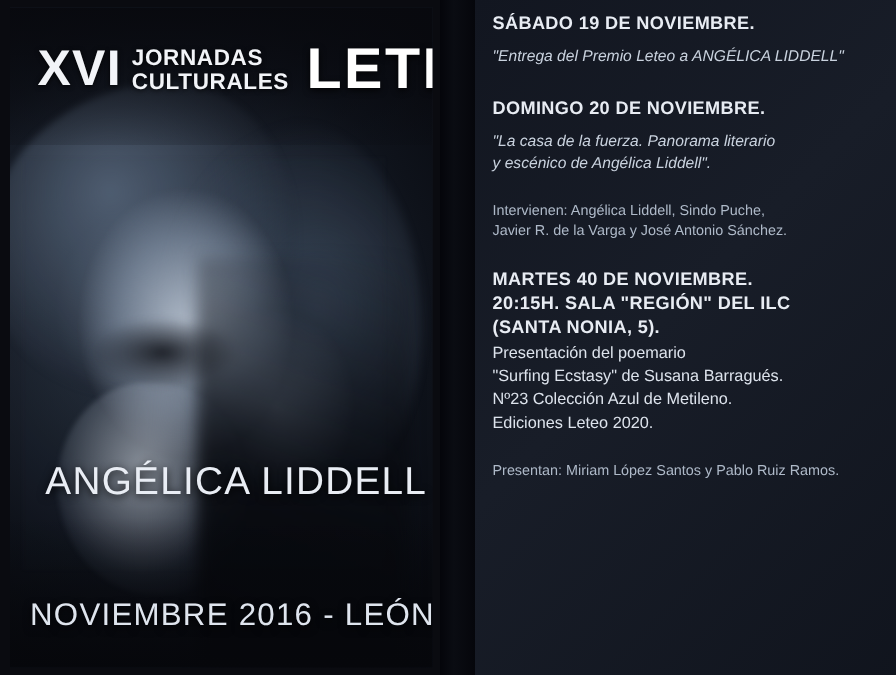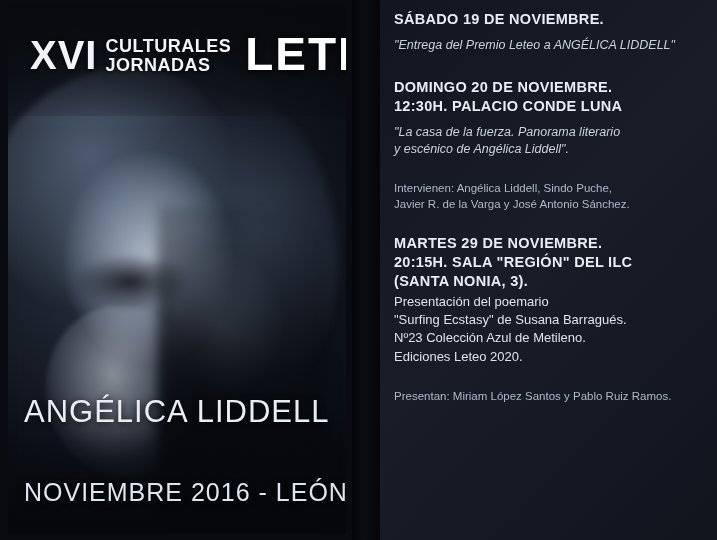--- a/index.html
+++ b/index.html
@@ -151,27 +151,28 @@
     font-size: 46px;
     font-weight: bold;
     letter-spacing: 2px;
     line-height: 0.9;
     margin-left: 6px;
     text-shadow: 0 2px 6px rgba(0,0,0,0.85);
   }
   .author-name {
     position: absolute;
     left: 16px;
-    top: 388px;
+    top: 361px;
     width: 330px;
     color: #e9edf4;
     font-size: 31px;
     letter-spacing: 1px;
     font-weight: 500;
     text-shadow: 0 2px 7px rgba(0,0,0,0.9);
+    text-align: center;
   }
   .date-place {
     position: absolute;
     left: 16px;
     top: 472px;
     width: 330px;
     color: #dfe5ee;
     font-size: 25px;
     letter-spacing: 1px;
     text-shadow: 0 2px 7px rgba(0,0,0,0.9);
@@ -248,22 +249,22 @@
       <div class="face-mass"></div>
       <div class="highlight-cheek"></div>
       <div class="eye-shadow"></div>
       <div class="dark-streak"></div>
       <div class="top-fade"></div>
       <div class="bottom-fade"></div>
 
       <div class="title-block">
         <div class="roman">XVI</div>
         <div class="jornadas">
+          <div>JORNADAS</div>
           <div>CULTURALES</div>
-          <div>JORNADAS</div>
         </div>
         <div class="leteo">LETEO</div>
       </div>
 
       <div class="author-name">ANGÉLICA LIDDELL</div>
       <div class="date-place">NOVIEMBRE 2016 - LEÓN</div>
     </div>
   </div>
 
   <div class="gutter"></div>
@@ -276,39 +277,38 @@
           <div>SÁBADO 19 DE NOVIEMBRE.</div>
         </div>
         <div class="ev-quote">"Entrega del Premio Leteo a ANGÉLICA LIDDELL"</div>
       </div>
 
       <div class="sp1"></div>
 
       <div class="event">
         <div class="ev-head">
           <div>DOMINGO 20 DE NOVIEMBRE.</div>
-          <div>12:30H. PALACIO CONDE LUNA</div>
         </div>
         <div class="ev-quote">
           <div>"La casa de la fuerza. Panorama literario</div>
           <div>y escénico de Angélica Liddell".</div>
         </div>
         <div class="ev-note">
           <div>Intervienen: Angélica Liddell, Sindo Puche,</div>
           <div>Javier R. de la Varga y José Antonio Sánchez.</div>
         </div>
       </div>
 
       <div class="sp2"></div>
 
       <div class="event">
         <div class="ev-head">
-          <div>MARTES 29 DE NOVIEMBRE.</div>
+          <div>MARTES 40 DE NOVIEMBRE.</div>
           <div>20:15H. SALA "REGIÓN" DEL ILC</div>
-          <div>(SANTA NONIA, 3).</div>
+          <div>(SANTA NONIA, 5).</div>
         </div>
         <div class="ev-body">
           <div>Presentación del poemario</div>
           <div>"Surfing Ecstasy" de Susana Barragués.</div>
           <div>Nº23 Colección Azul de Metileno.</div>
           <div>Ediciones Leteo 2020.</div>
         </div>
         <div class="ev-note">Presentan: Miriam López Santos y Pablo Ruiz Ramos.</div>
       </div>
 

